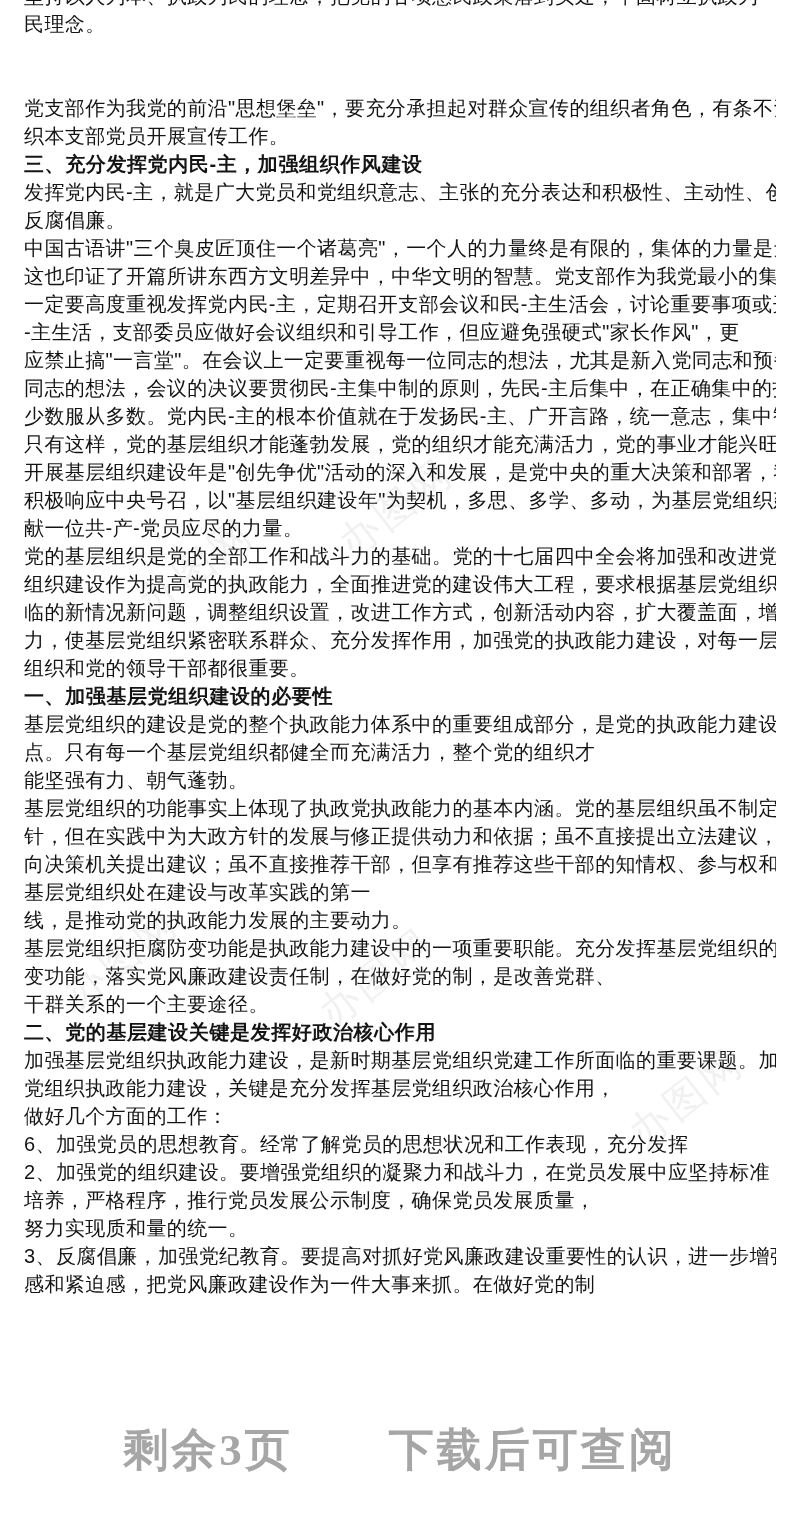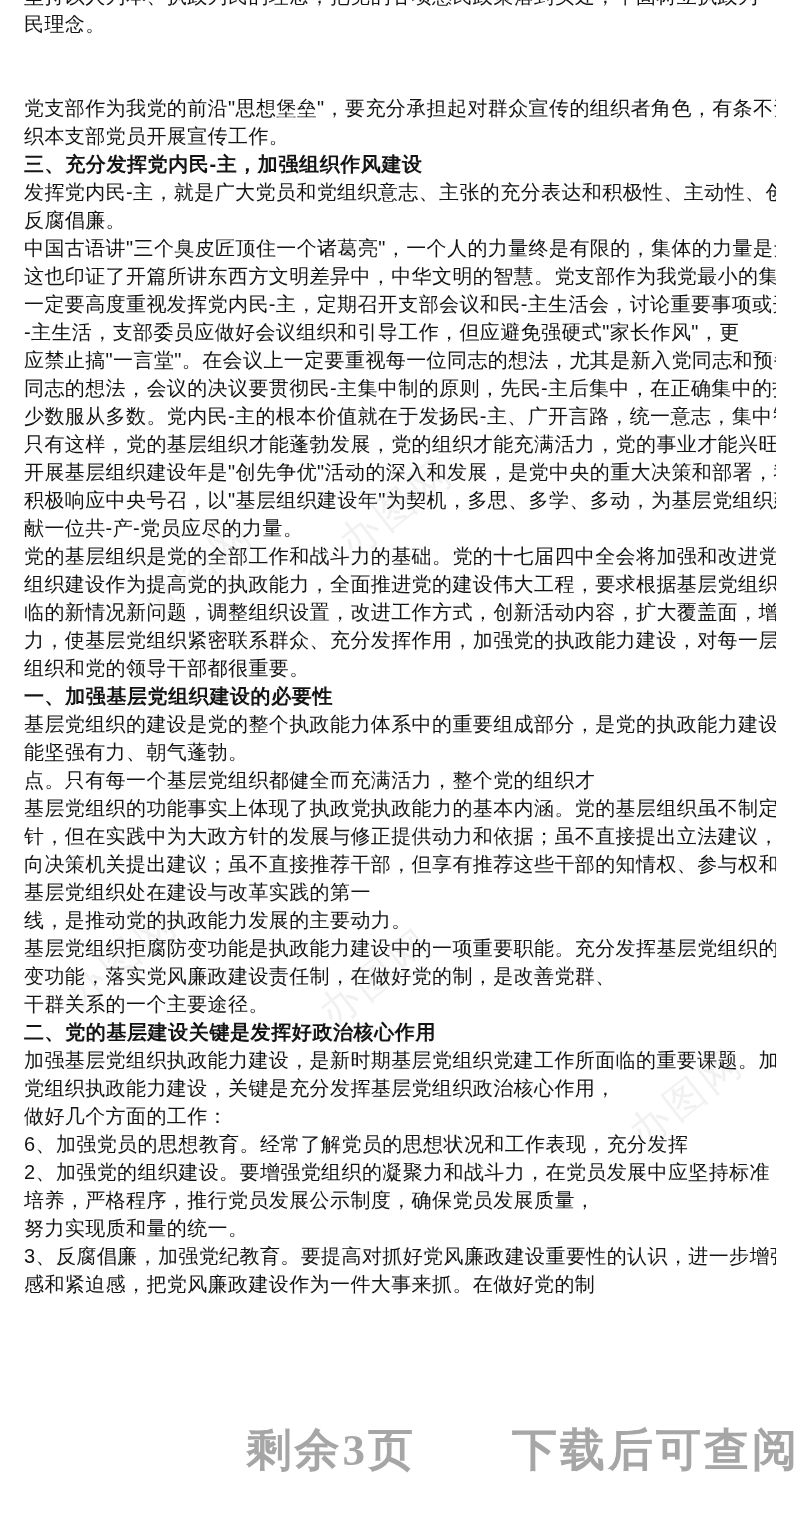--- a/index.html
+++ b/index.html
@@ -46,21 +46,21 @@
     letter-spacing: 0.4px;
     overflow: hidden;
   }
   .line.bold { font-weight: 700; letter-spacing: 0.6px; }
   .line.gap-after { margin-bottom: 56px; }
   
   .banner {
     position: absolute;
     left: 0; right: 0;
     top: 1420px;
-    text-align: right;
+    text-align: center;
     font-family: "Liberation Serif", serif;
     font-weight: 700;
     font-size: 45px;
     color: #a6a6a6;
     letter-spacing: 3px;
     z-index: 1;
     cursor: pointer;
   }
 </style>
 </head>
@@ -95,22 +95,22 @@
       <div class="line">开展基层组织建设年是"创先争优"活动的深入和发展，是党中央的重大决策和部署，我们应</div>
       <div class="line">积极响应中央号召，以"基层组织建设年"为契机，多思、多学、多动，为基层党组织建设贡</div>
       <div class="line">献一位共-产-党员应尽的力量。</div>
       <div class="line">党的基层组织是党的全部工作和战斗力的基础。党的十七届四中全会将加强和改进党的基层</div>
       <div class="line">组织建设作为提高党的执政能力，全面推进党的建设伟大工程，要求根据基层党组织建设面</div>
       <div class="line">临的新情况新问题，调整组织设置，改进工作方式，创新活动内容，扩大覆盖面，增强凝聚</div>
       <div class="line">力，使基层党组织紧密联系群众、充分发挥作用，加强党的执政能力建设，对每一层级的党</div>
       <div class="line">组织和党的领导干部都很重要。</div>
       <div class="line bold">一、加强基层党组织建设的必要性</div>
       <div class="line">基层党组织的建设是党的整个执政能力体系中的重要组成部分，是党的执政能力建设的落脚</div>
+      <div class="line">点。只有每一个基层党组织都健全而充满活力，整个党的组织才</div>
       <div class="line">能坚强有力、朝气蓬勃。</div>
-      <div class="line">点。只有每一个基层党组织都健全而充满活力，整个党的组织才</div>
       <div class="line">基层党组织的功能事实上体现了执政党执政能力的基本内涵。党的基层组织虽不制定大政方</div>
       <div class="line">针，但在实践中为大政方针的发展与修正提供动力和依据；虽不直接提出立法建议，但可以</div>
       <div class="line">向决策机关提出建议；虽不直接推荐干部，但享有推荐这些干部的知情权、参与权和监督权。</div>
       <div class="line">基层党组织处在建设与改革实践的第一</div>
       <div class="line">线，是推动党的执政能力发展的主要动力。</div>
       <div class="line">基层党组织拒腐防变功能是执政能力建设中的一项重要职能。充分发挥基层党组织的拒腐防</div>
       <div class="line">变功能，落实党风廉政建设责任制，在做好党的制，是改善党群、</div>
       <div class="line">干群关系的一个主要途径。</div>
       <div class="line bold">二、党的基层建设关键是发挥好政治核心作用</div>
       <div class="line">加强基层党组织执政能力建设，是新时期基层党组织党建工作所面临的重要课题。加强基层</div>

